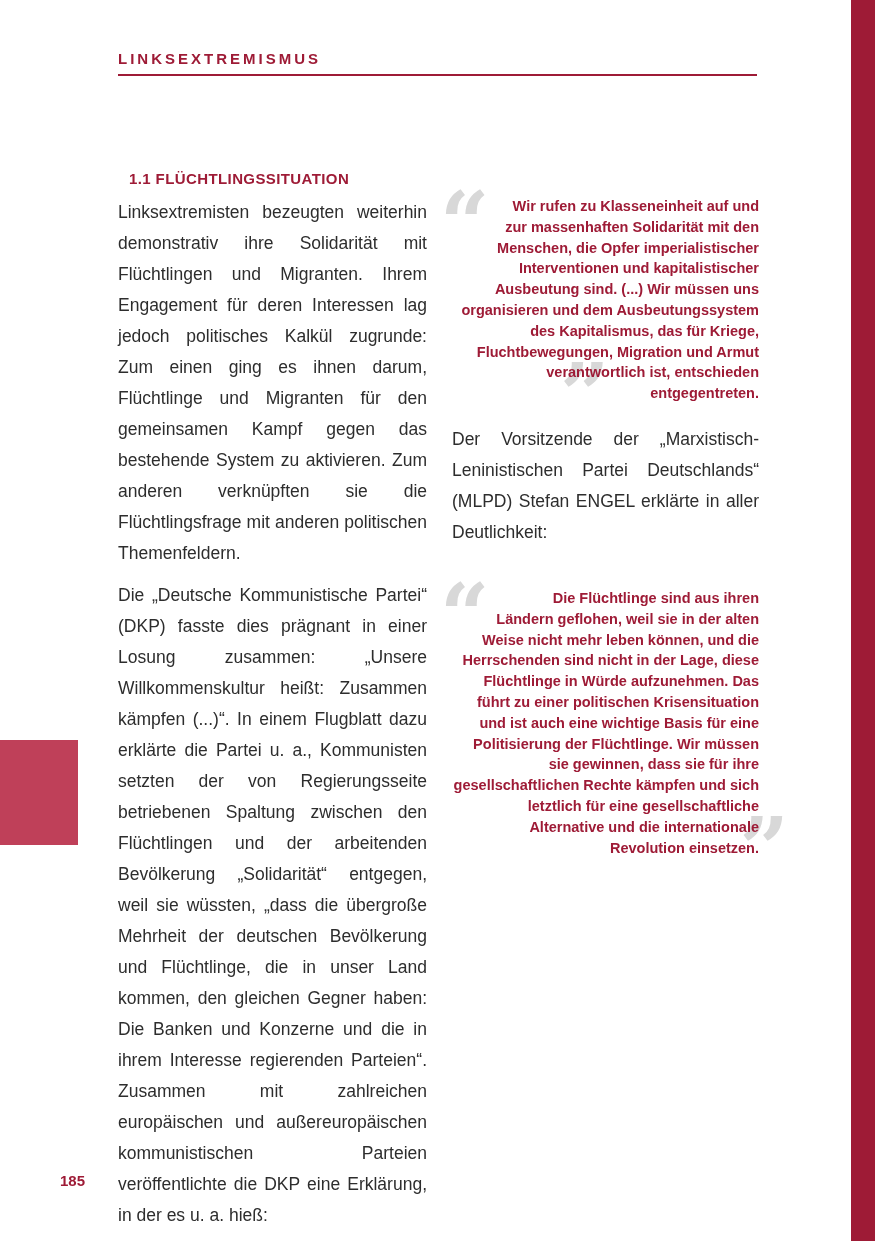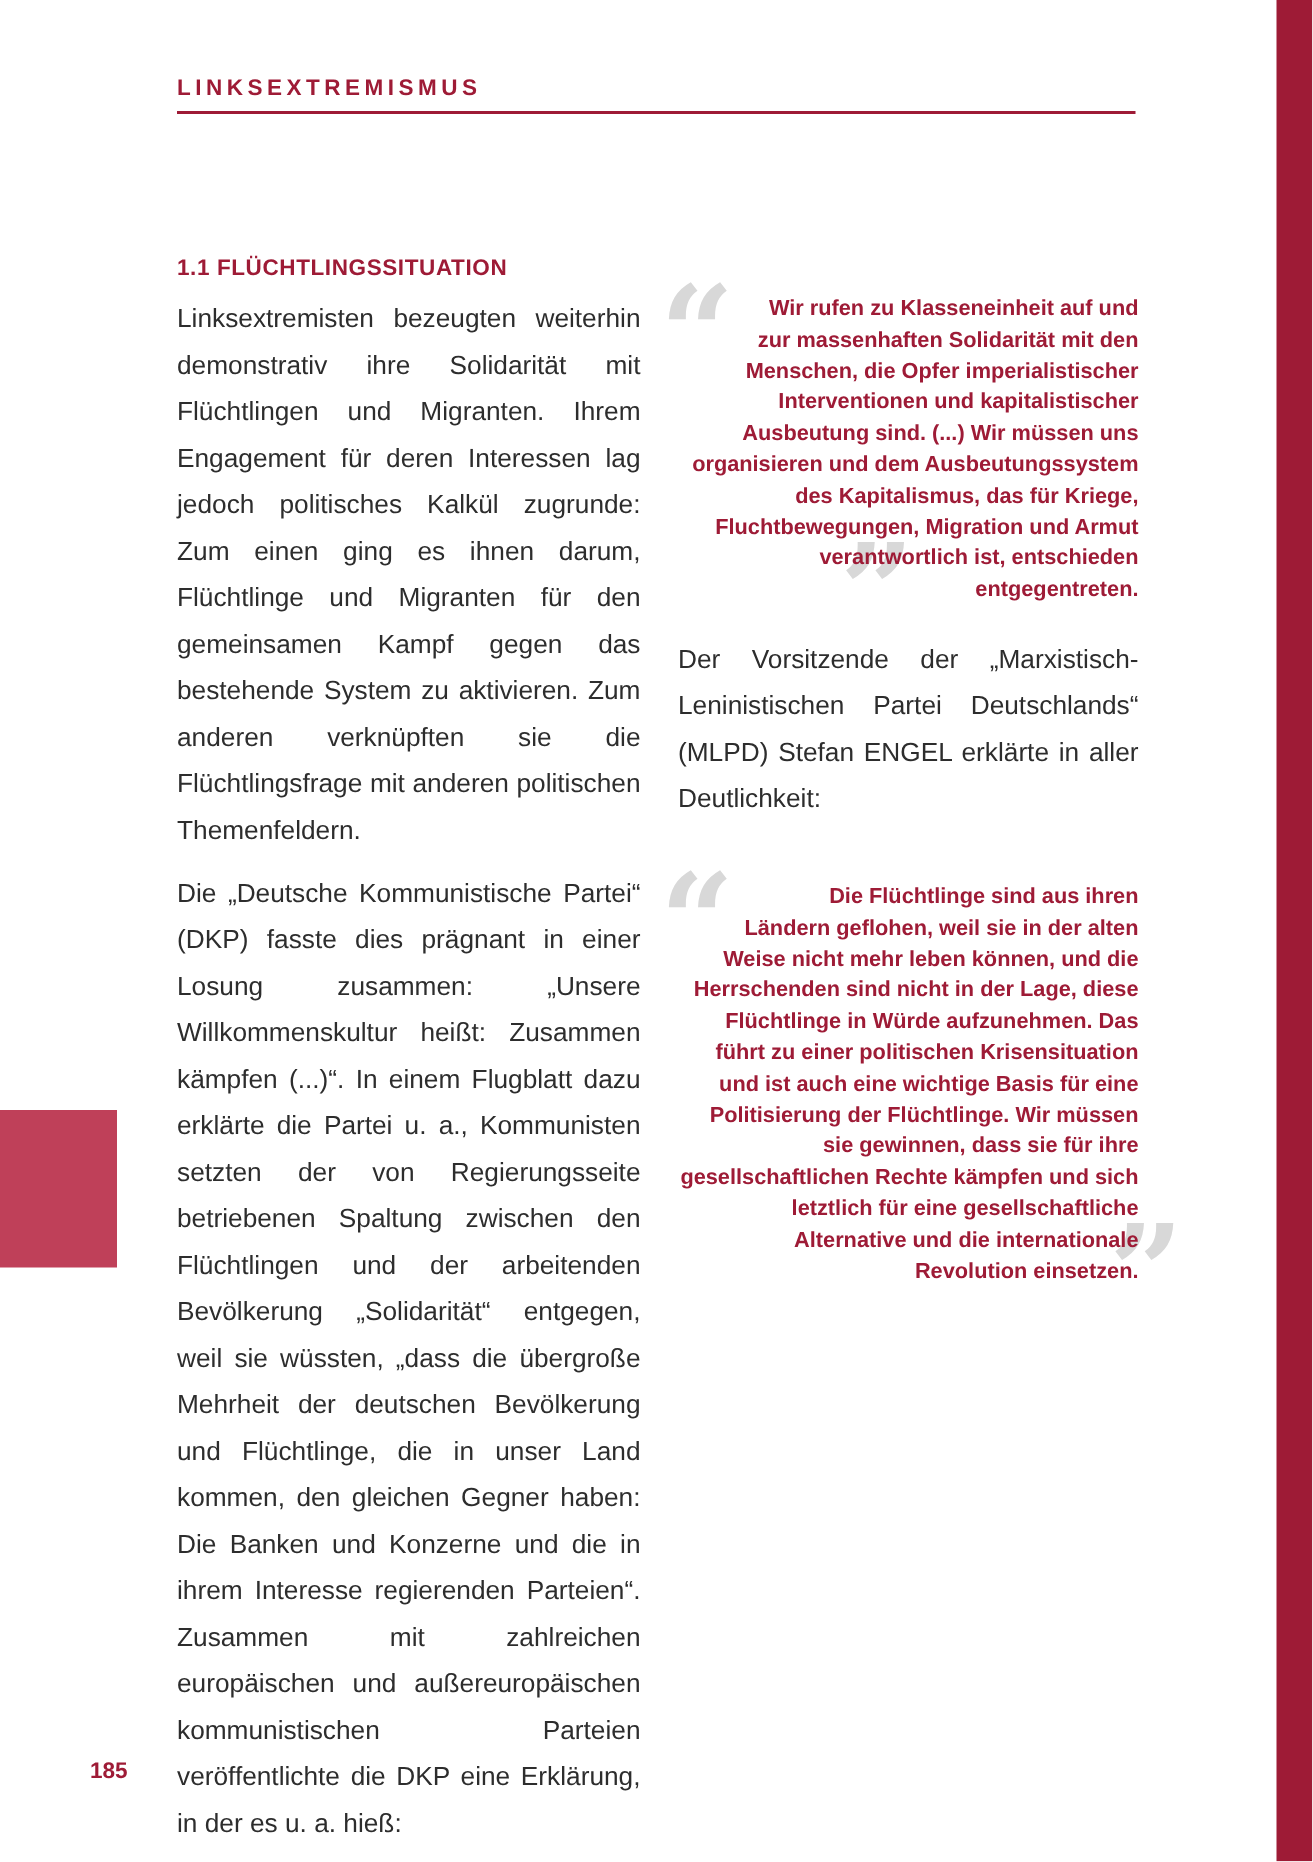--- a/index.html
+++ b/index.html
@@ -33,21 +33,21 @@
     font-weight:bold;font-size:15px;letter-spacing:3px;
     color:var(--accent,#9e1b36);
     text-align:center;
   }
   .header-rule{
     position:absolute;left:118px;top:74px;
     width:639px;height:2px;
     background:var(--accent,#9e1b36);
   }
   .section-heading{
-    position:absolute;left:118px;top:170px;
+    position:absolute;left:129px;top:170px;
     font-family:"Liberation Sans", sans-serif;
     font-weight:bold;font-size:15px;letter-spacing:0.4px;
     color:var(--accent,#9e1b36);
   }
   .col-left{
     position:absolute;left:118px;top:197px;width:309px;
   }
   .col-right{
     position:absolute;left:452px;top:196px;width:307px;
   }

